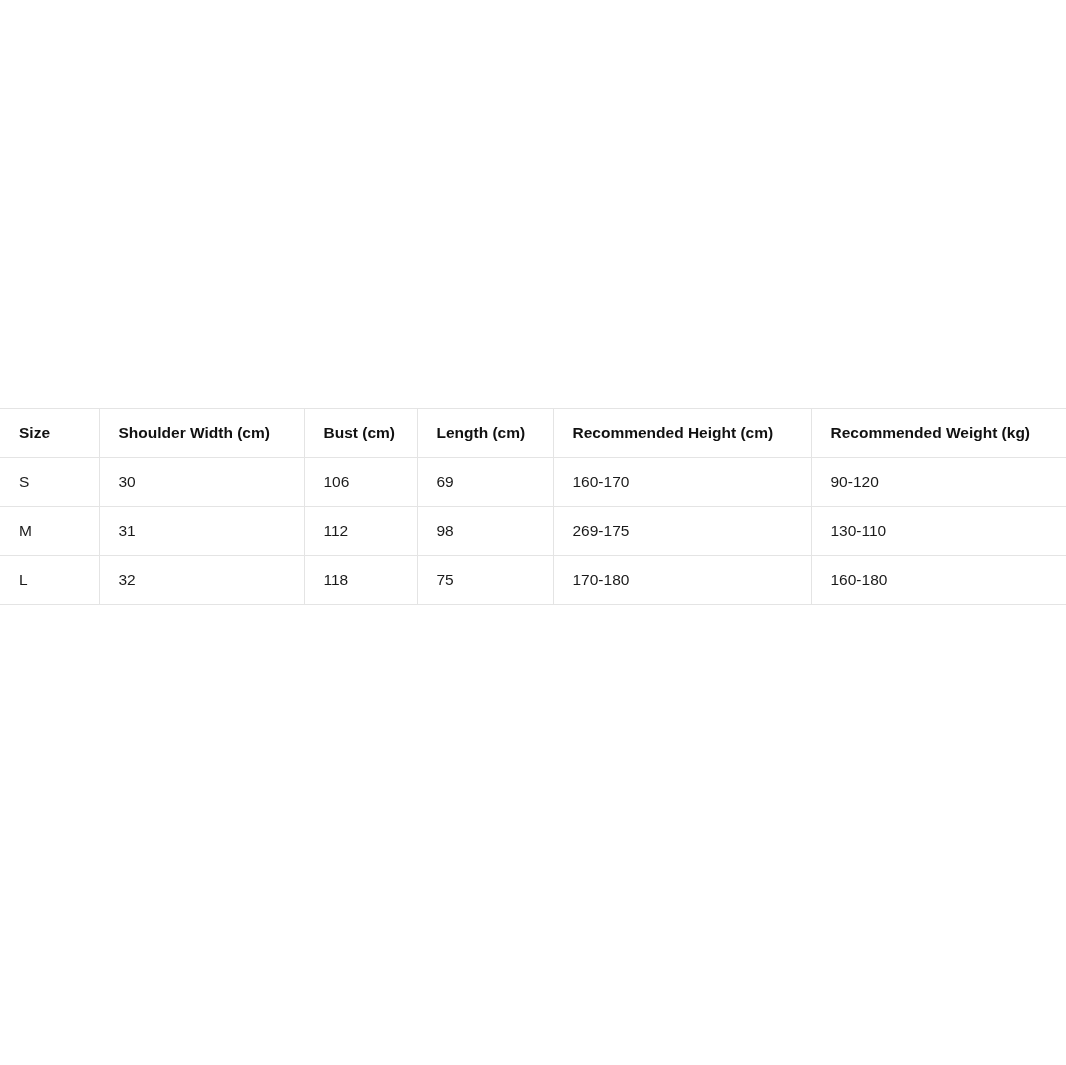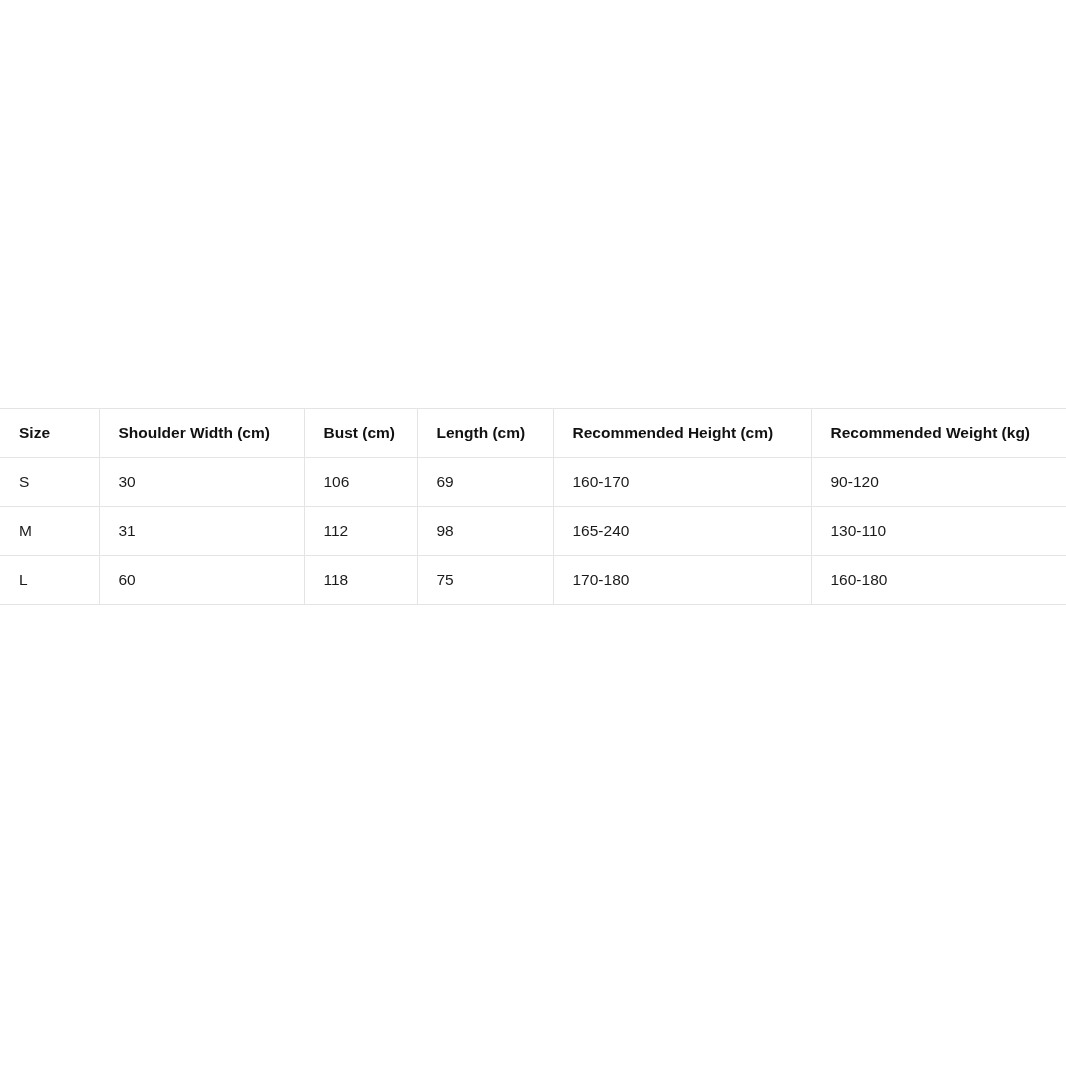--- a/index.html
+++ b/index.html
@@ -98,26 +98,26 @@
           <td>106</td>
           <td>69</td>
           <td>160-170</td>
           <td>90-120</td>
         </tr>
         <tr>
           <td>M</td>
           <td>31</td>
           <td>112</td>
           <td>98</td>
-          <td>165-240</td>
+          <td>269-175</td>
           <td>130-110</td>
         </tr>
         <tr>
           <td>L</td>
-          <td>60</td>
+          <td>32</td>
           <td>118</td>
           <td>75</td>
           <td>170-180</td>
           <td>160-180</td>
         </tr>
       </tbody>
     </table>
   </div>
 </div>
 

